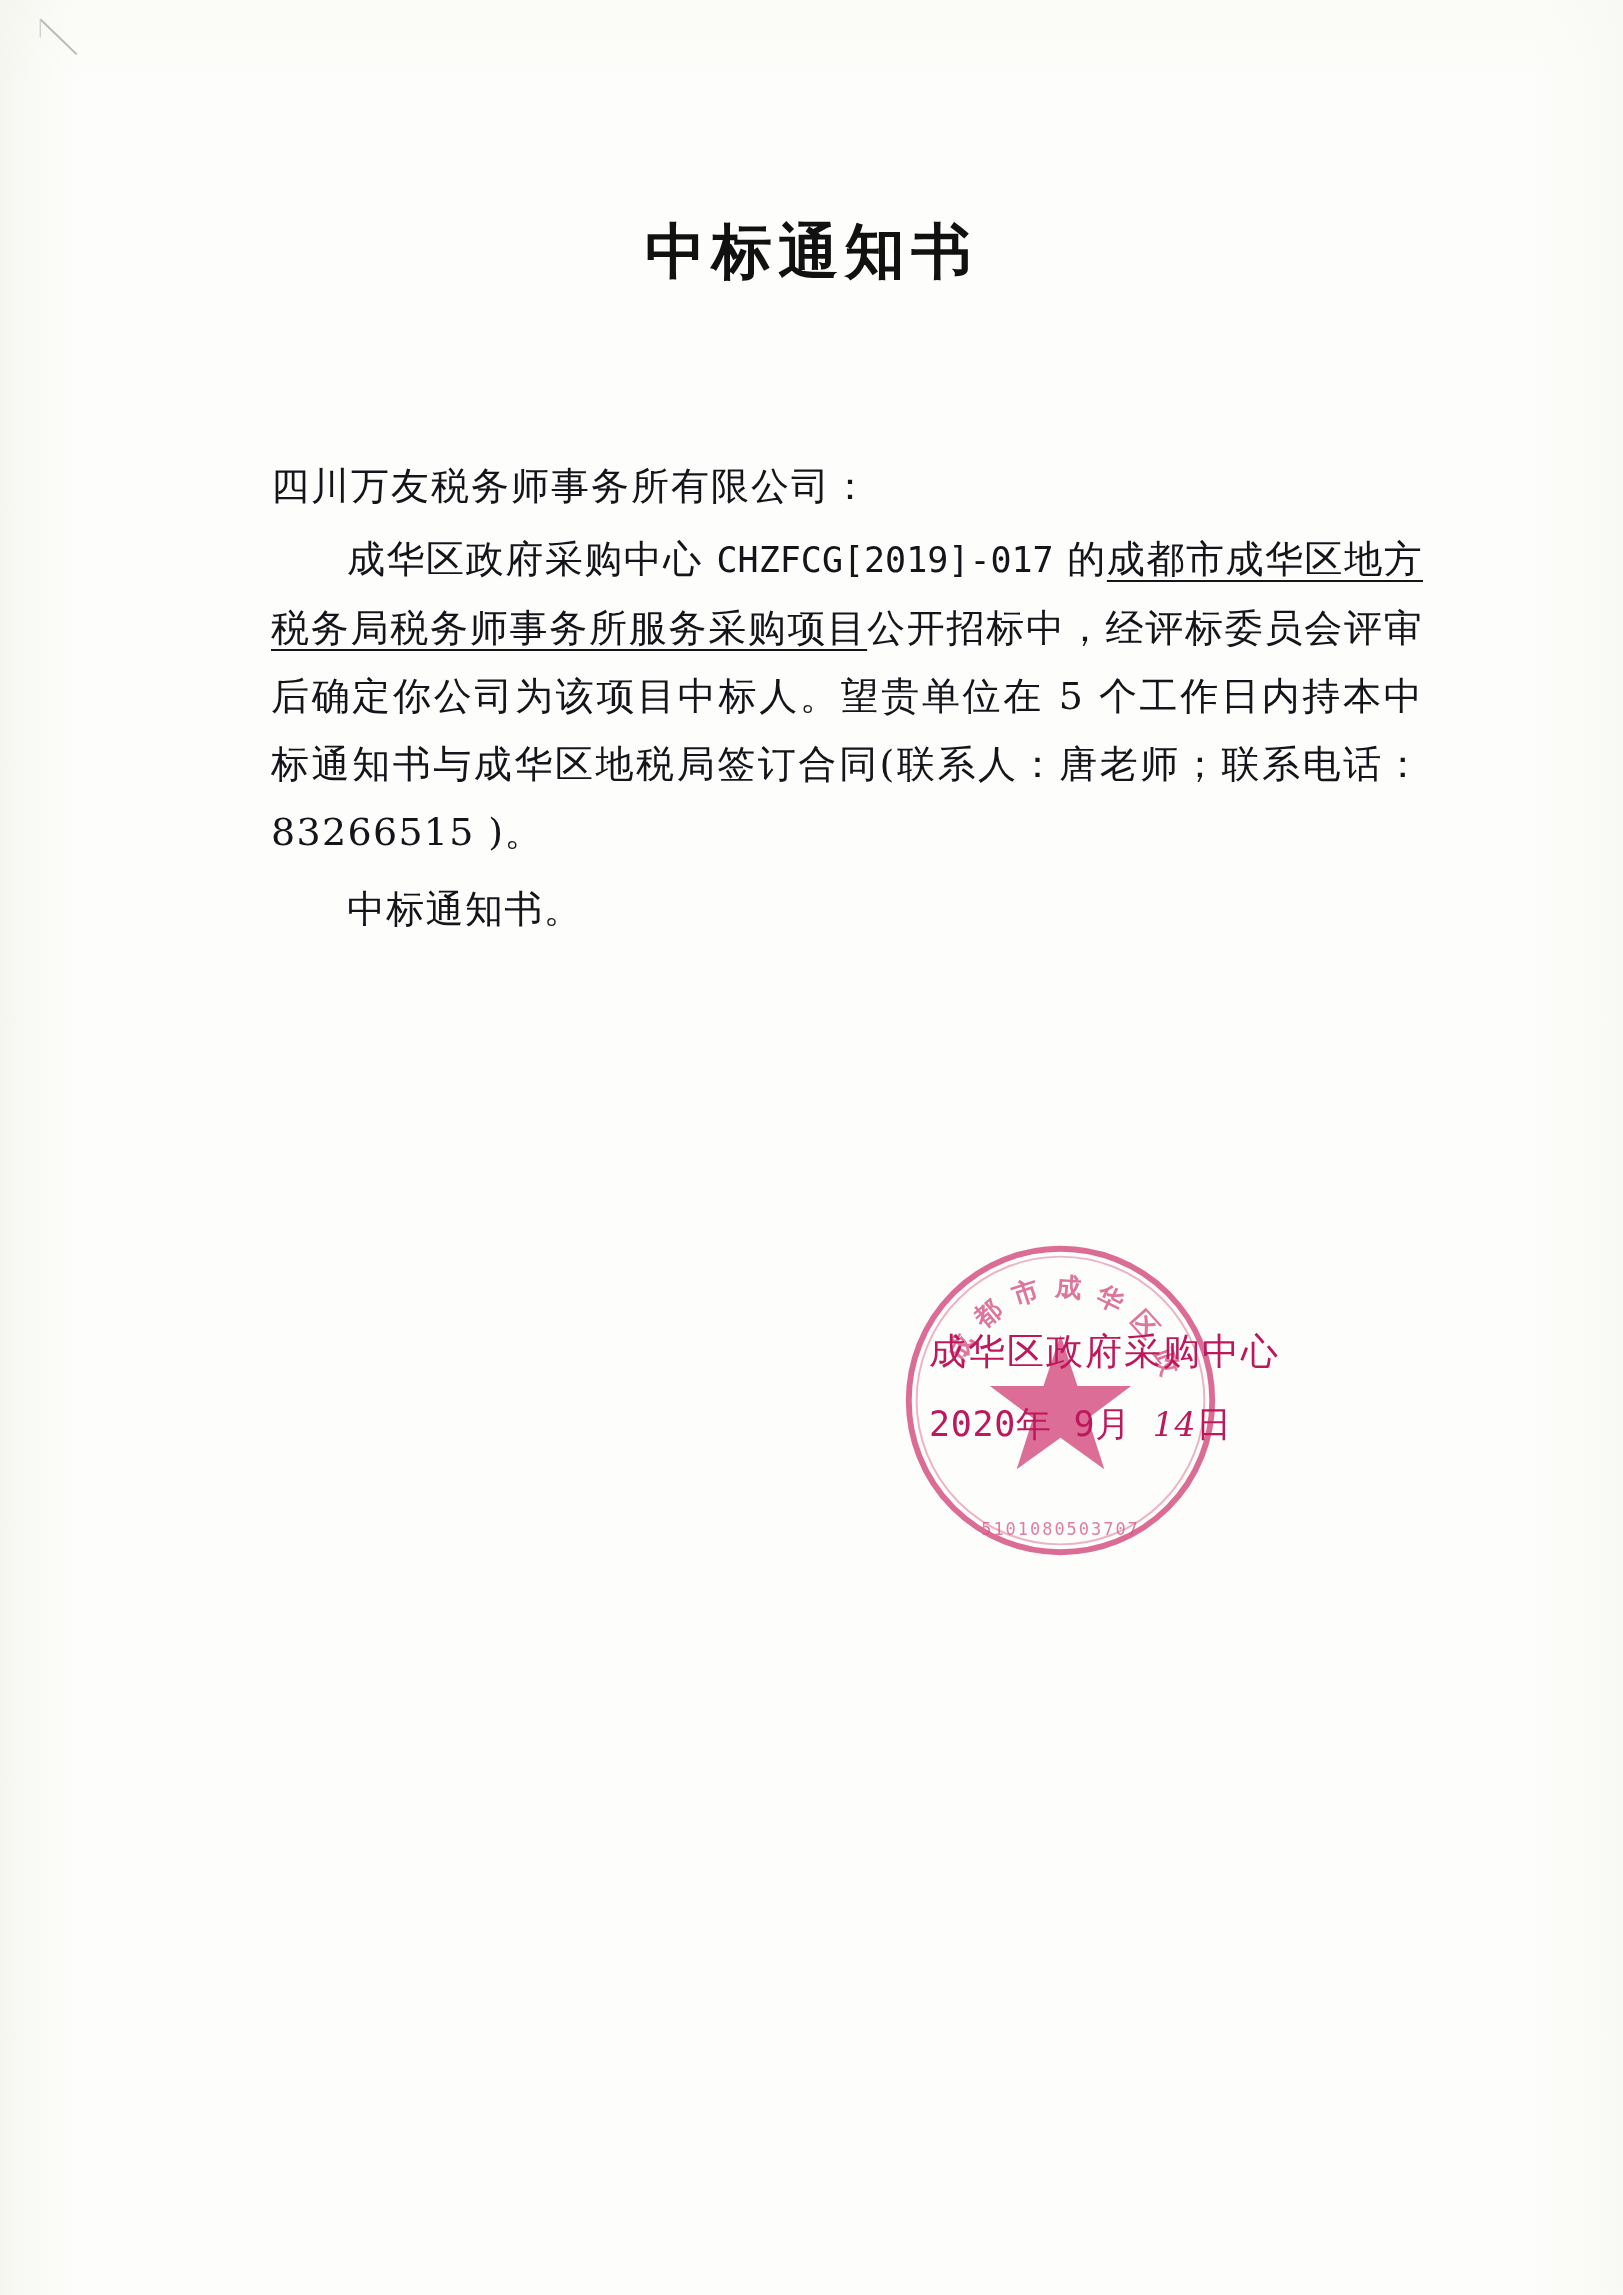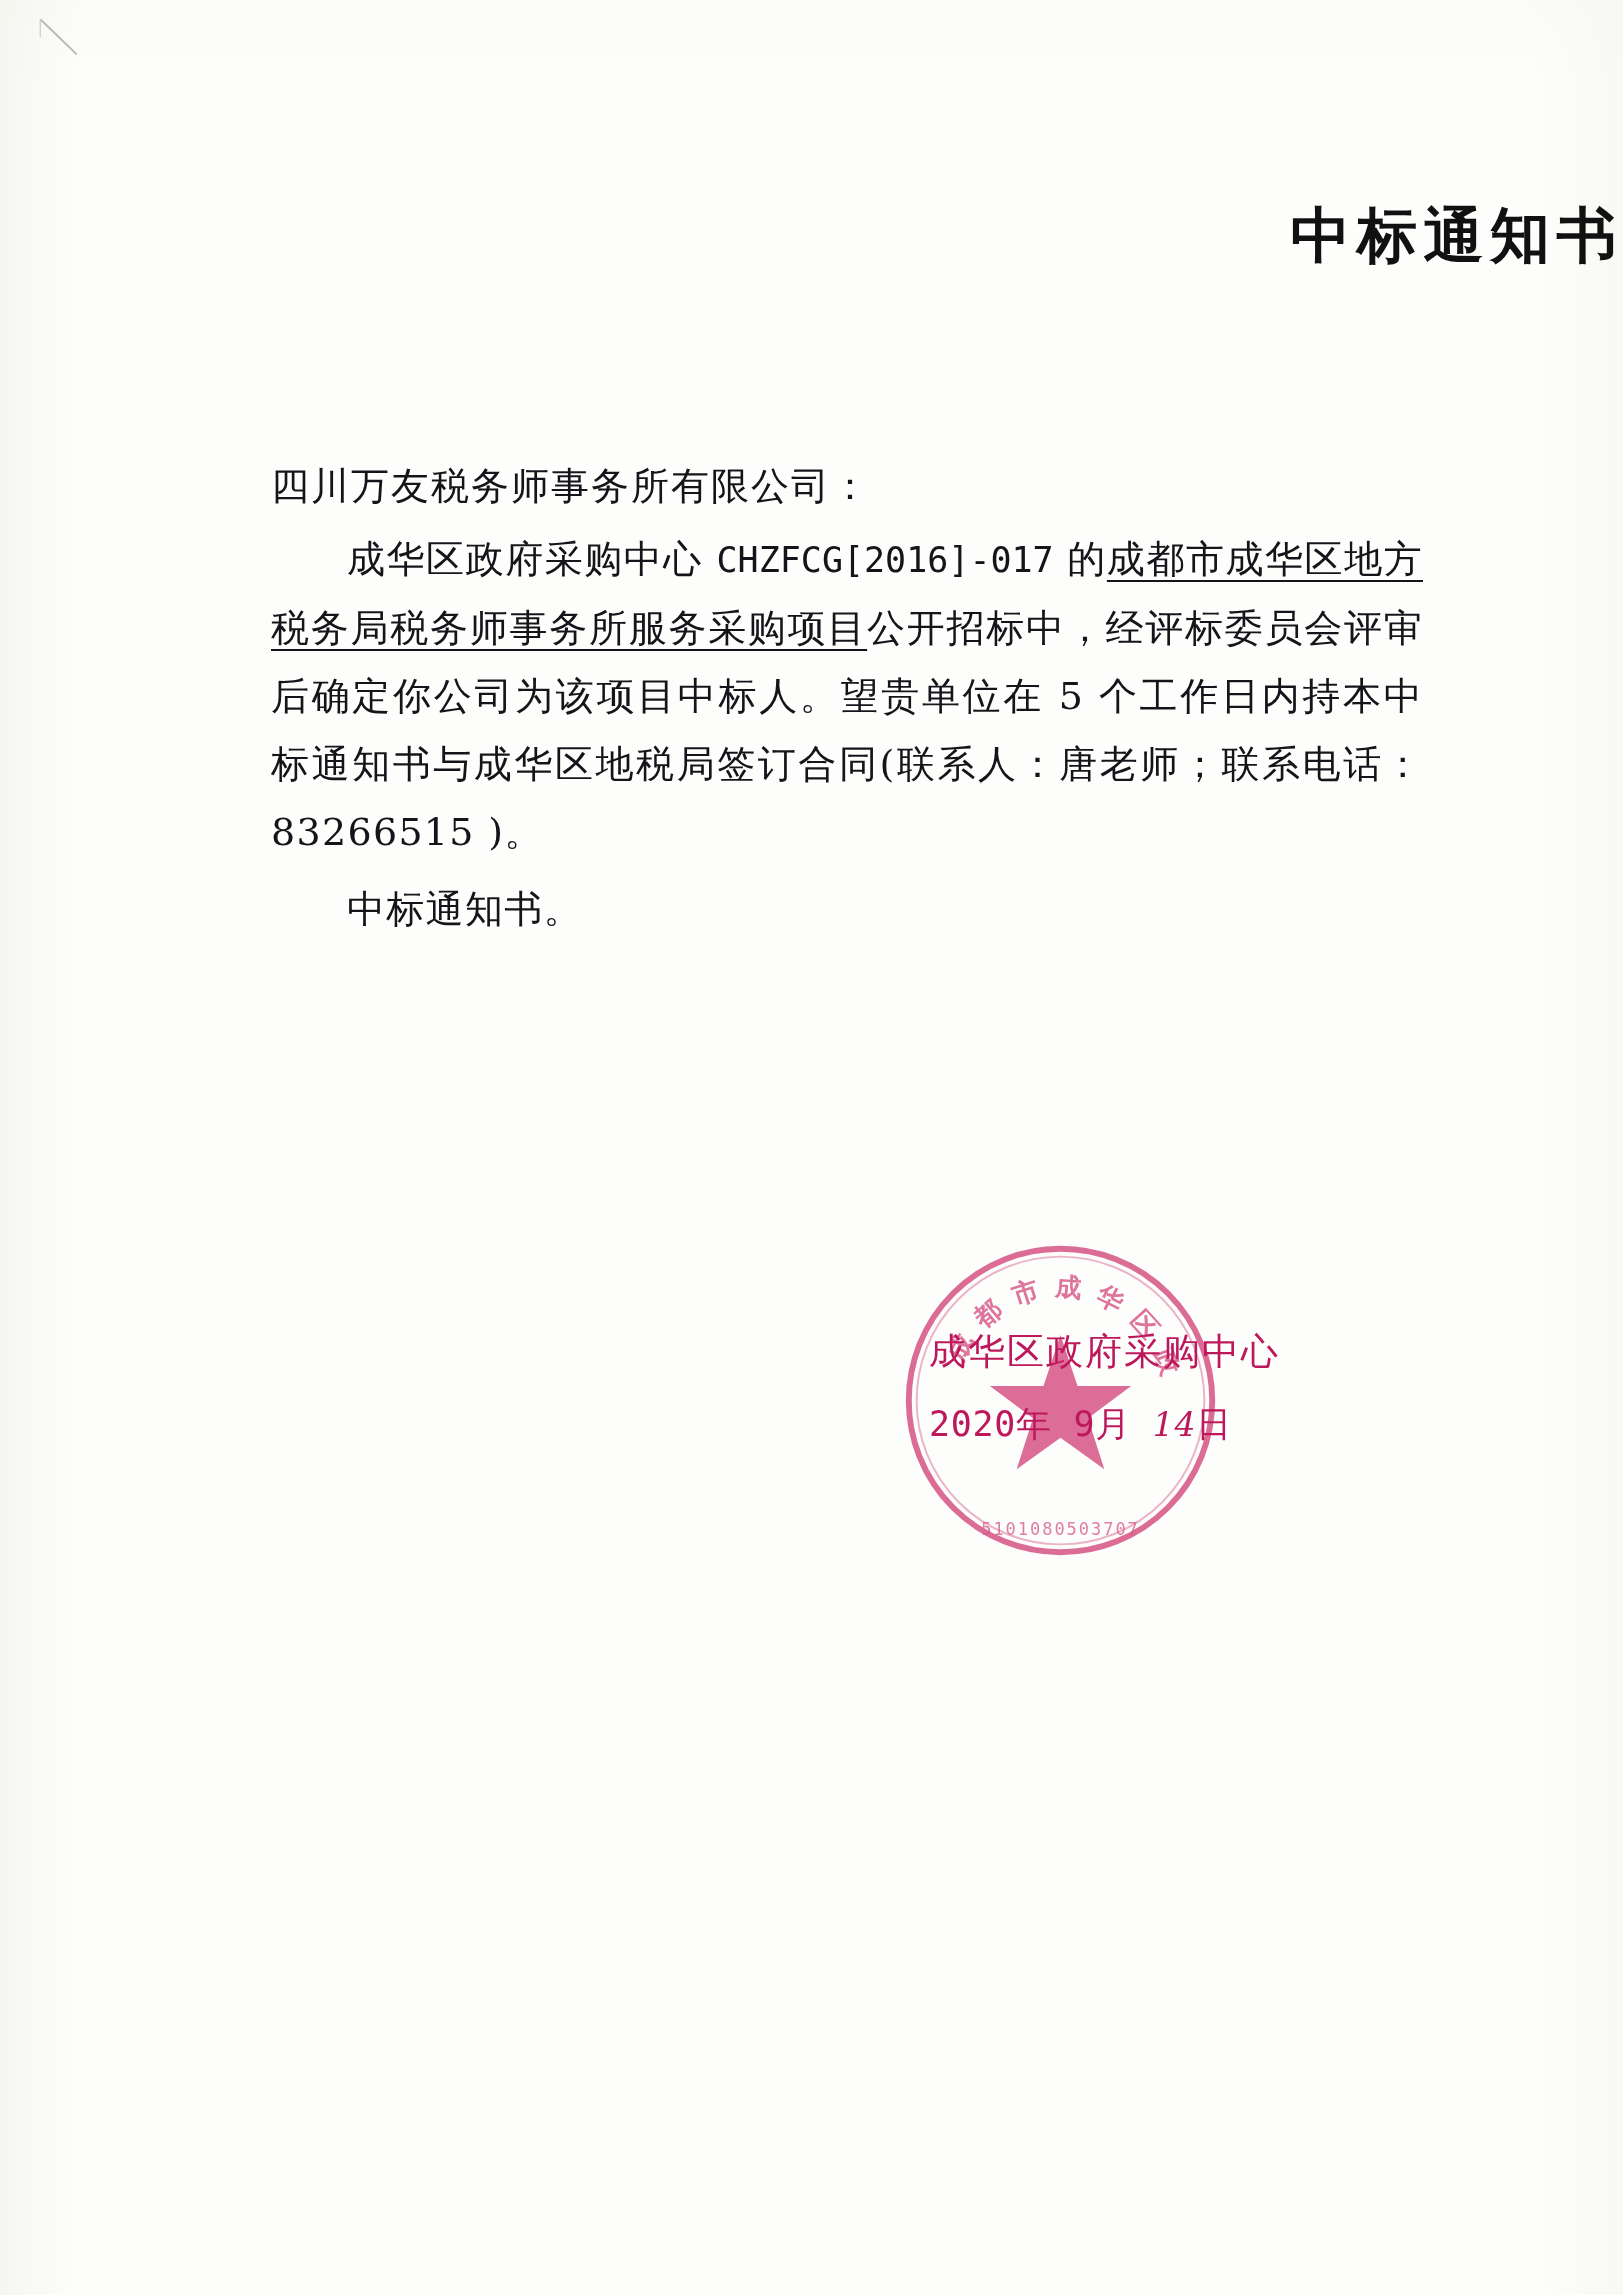--- a/index.html
+++ b/index.html
@@ -32,24 +32,24 @@
     position: absolute;
     left: 39px;
     top: 18.3px;
     width: 39px;
     height: 39px;
   }
   .corner-fold svg { display: block; }
 
   .doc-title {
     position: absolute;
-    top: 196px;
+    top: 212px;
     left: 0;
     width: 100%;
-    text-align: right;
+    text-align: center;
     font-family: "DejaVu Serif", "Liberation Serif", serif;
     font-weight: 700;
     font-size: 60px;
     letter-spacing: 6.5px;
     color: #111111;
   }
 
   .body-block {
     position: absolute;
     left: 271px;
@@ -137,21 +137,21 @@
       <path d="M2 2 L58 56" stroke="#b9b9b5" stroke-width="3" fill="none"></path>
       <path d="M2 2 L2 30" stroke="#cfcfcb" stroke-width="2" fill="none"></path>
     </svg>
   </div>
 
   <div class="doc-title">中标通知书</div>
 
   <div class="body-block">
     <p class="salutation">四川万友税务师事务所有限公司：</p>
 
-    <p class="para"><span>成华区政府采购中心 </span><span class="code">CHZFCG[2016]-017</span><span> 的</span><span class="underline-proj">成都市成华区地方税务局税务师事务所服务采购项目</span><span>公开招标中，经评标委员会评审后确定你公司为该项目中标人。望贵单位在 5 个工作日内持本中标通知书与成华区地税局签订合同(联系人：唐老师；联系电话：83266515 )。</span></p>
+    <p class="para"><span>成华区政府采购中心 </span><span class="code">CHZFCG[2019]-017</span><span> 的</span><span class="underline-proj">成都市成华区地方税务局税务师事务所服务采购项目</span><span>公开招标中，经评标委员会评审后确定你公司为该项目中标人。望贵单位在 5 个工作日内持本中标通知书与成华区地税局签订合同(联系人：唐老师；联系电话：83266515 )。</span></p>
 
     <p class="para2">中标通知书。</p>
   </div>
 
   <div class="seal">
     <svg width="327" height="327" viewBox="0 0 500 500">
       <g stroke="#d2447a" fill="none" stroke-width="9" opacity="0.85">
         <circle cx="250" cy="250" r="232"></circle>
         <circle cx="250" cy="250" r="220" stroke-width="3" opacity="0.5"></circle>
       </g>

